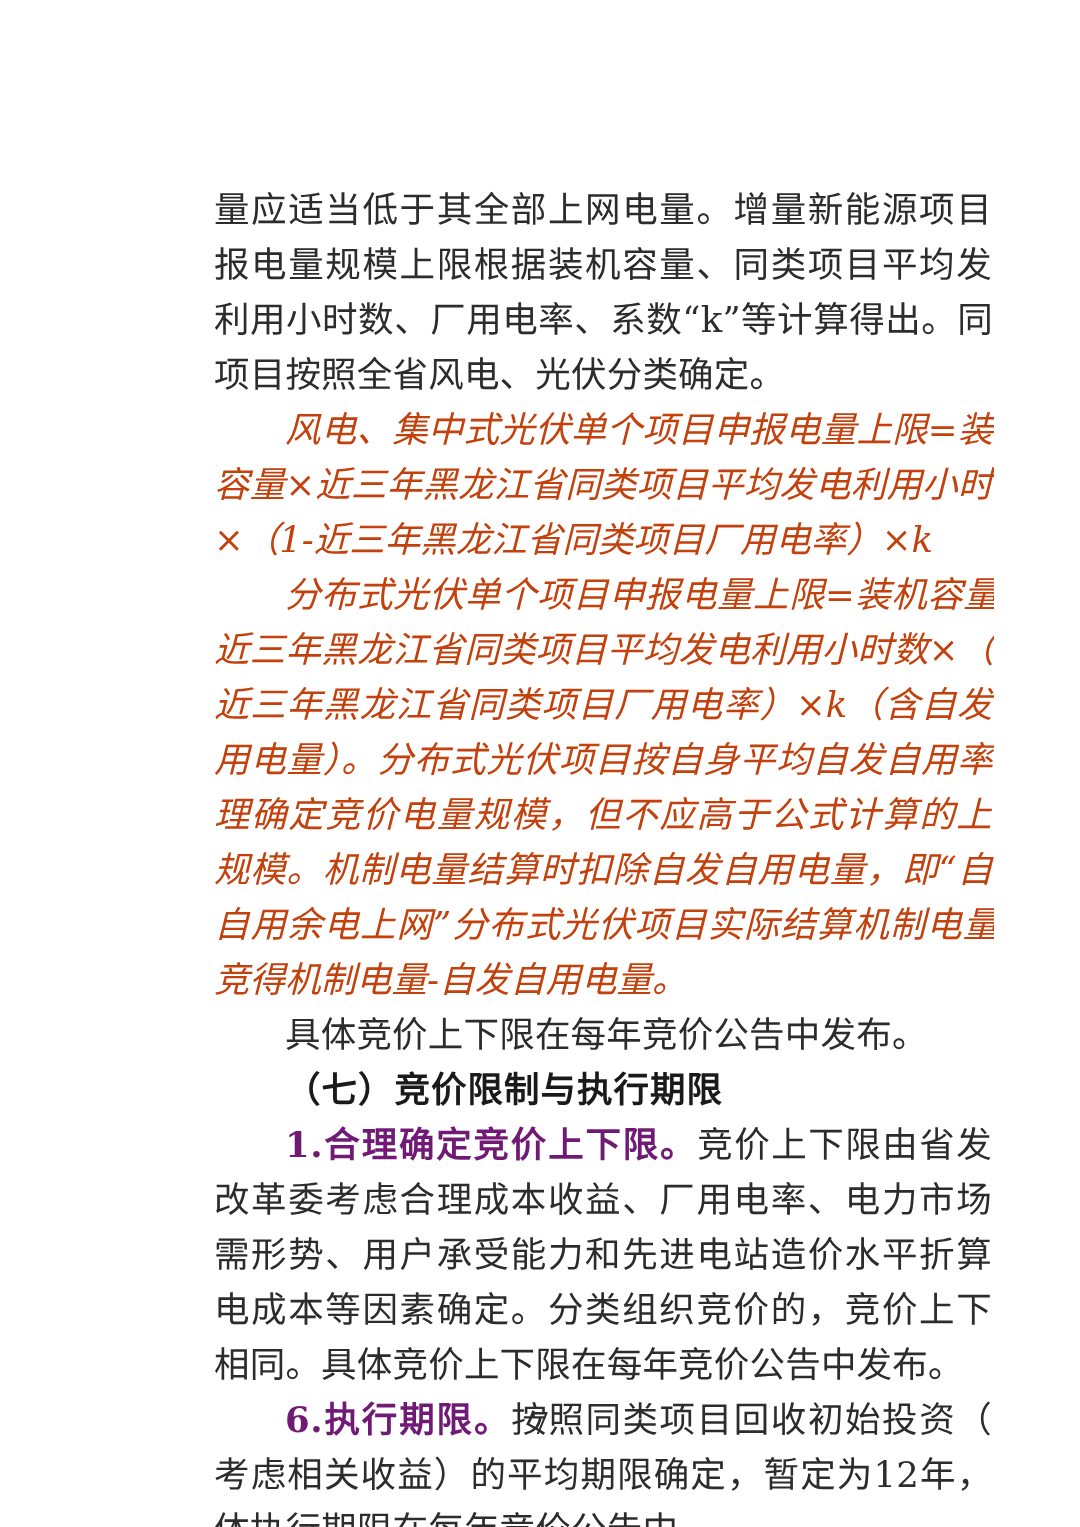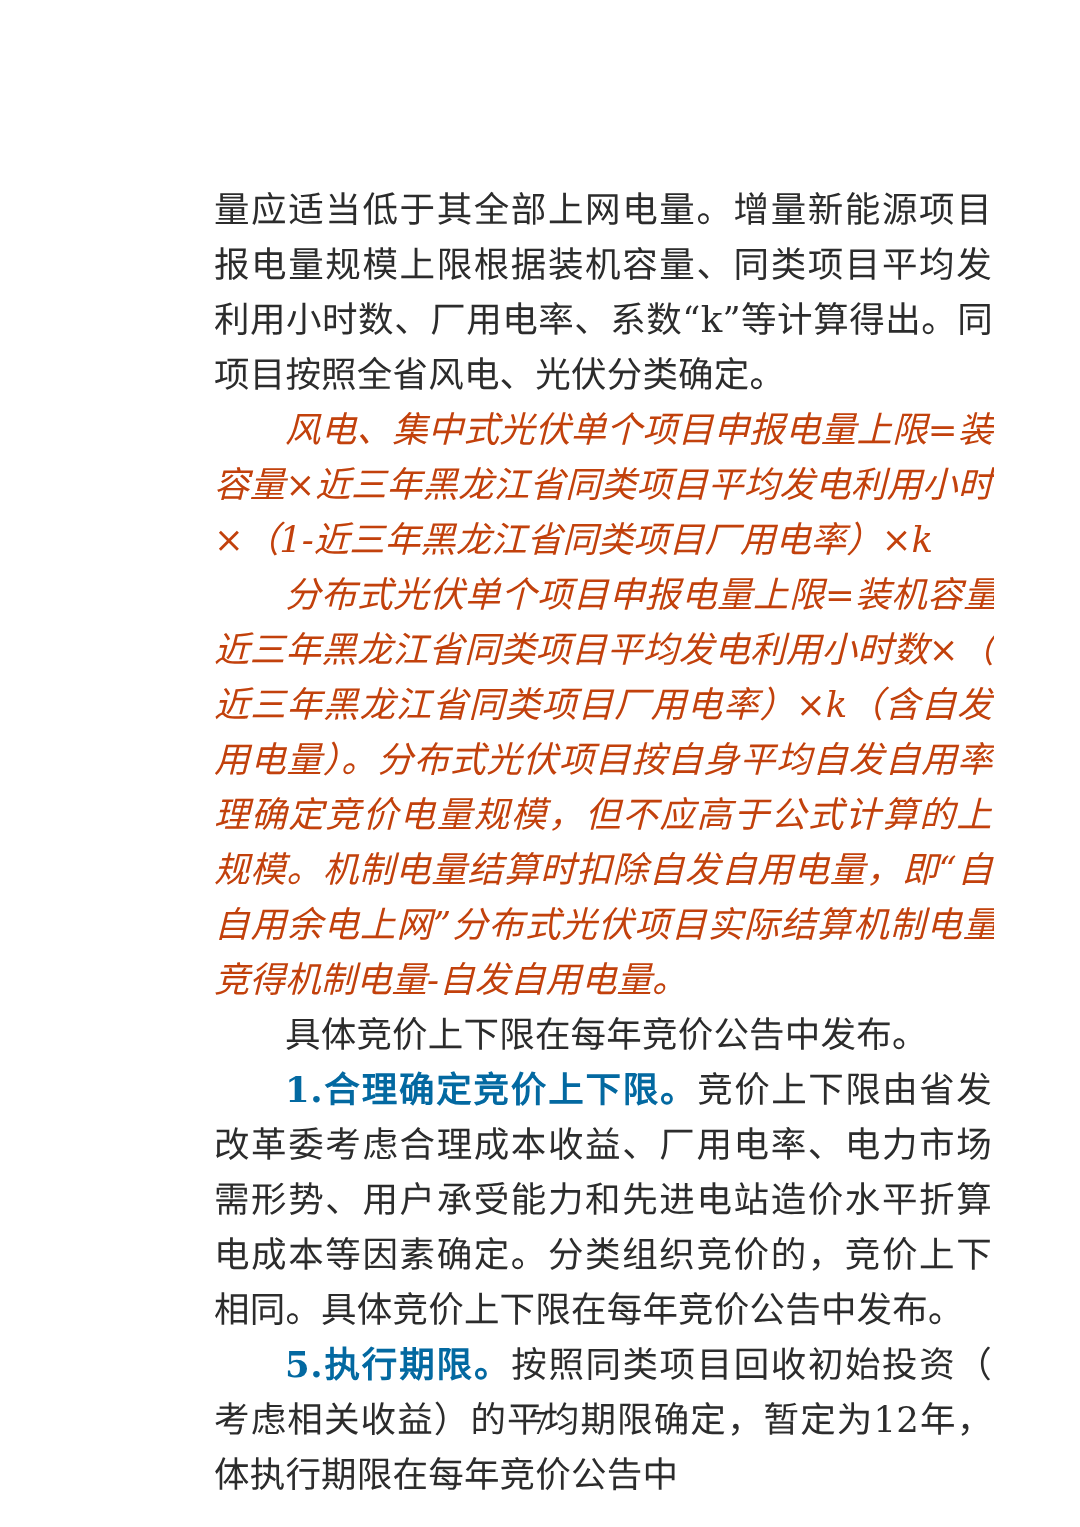--- a/index.html
+++ b/index.html
@@ -71,21 +71,21 @@
     text-indent: 71px;
     margin: 0;
     font-weight: 700;
     color: #1a1a1a;
     letter-spacing: 1px;
   }
 
   
   .lead {
     font-weight: 700;
-    color: #0369a1;
+    color: #701a75;
     letter-spacing: 0.5px;
   }
 
   .page-number {
     position: absolute;
     left: 0;
     right: 0;
     top: 1406px;
     text-align: center;
     font-size: 30px;
@@ -103,22 +103,23 @@
 
     <p class="para noindent">量应适当低于其全部上网电量。增量新能源项目申报电量规模上限根据装机容量、同类项目平均发电利用小时数、厂用电率、系数“k”等计算得出。同类项目按照全省风电、光伏分类确定。</p>
 
 
     <p class="formula">风电、集中式光伏单个项目申报电量上限=装机容量×近三年黑龙江省同类项目平均发电利用小时数×（1-近三年黑龙江省同类项目厂用电率）×k</p>
 
     <p class="formula">分布式光伏单个项目申报电量上限=装机容量×近三年黑龙江省同类项目平均发电利用小时数×（4-近三年黑龙江省同类项目厂用电率）×k（含自发自用电量）。分布式光伏项目按自身平均自发自用率合理确定竞价电量规模，但不应高于公式计算的上限规模。机制电量结算时扣除自发自用电量，即“自发自用余电上网”分布式光伏项目实际结算机制电量=竞得机制电量-自发自用电量。</p>
 
     <p class="para indent">具体竞价上下限在每年竞价公告中发布。</p>
 
+    <h2 class="heading">（七）竞价限制与执行期限</h2>
 
     <p class="para indent"><span class="lead">1.合理确定竞价上下限。</span><span>竞价上下限由省发展改革委考虑合理成本收益、厂用电率、电力市场供需形势、用户承受能力和先进电站造价水平折算度电成本等因素确定。分类组织竞价的，竞价上下限相同。具体竞价上下限在每年竞价公告中发布。</span></p>
 
-    <p class="para indent"><span class="lead">5.执行期限。</span><span>按照同类项目回收初始投资（不考虑相关收益）的平均期限确定，暂定为12年，具体执行期限在每年竞价公告中</span></p>
+    <p class="para indent"><span class="lead">6.执行期限。</span><span>按照同类项目回收初始投资（不考虑相关收益）的平均期限确定，暂定为12年，具体执行期限在每年竞价公告中</span></p>
 
   </div>
 
   <div class="page-number">7</div>
 
 </div>
 
 </body></html>

